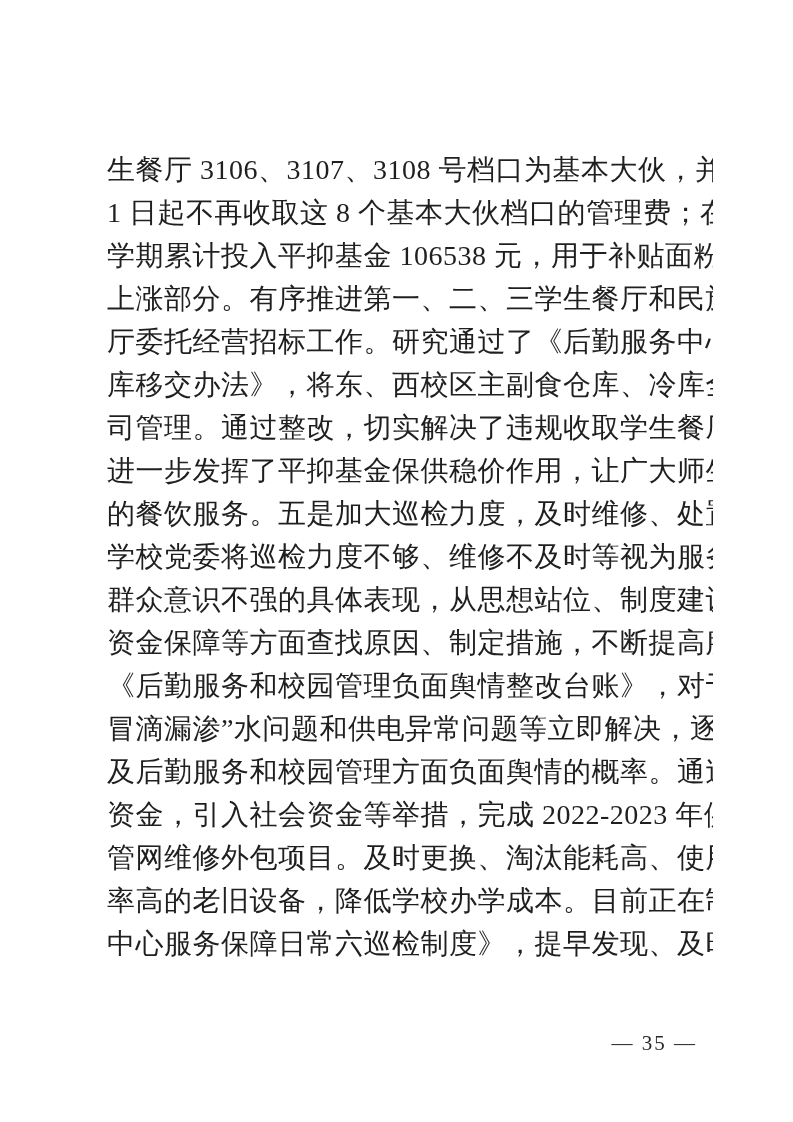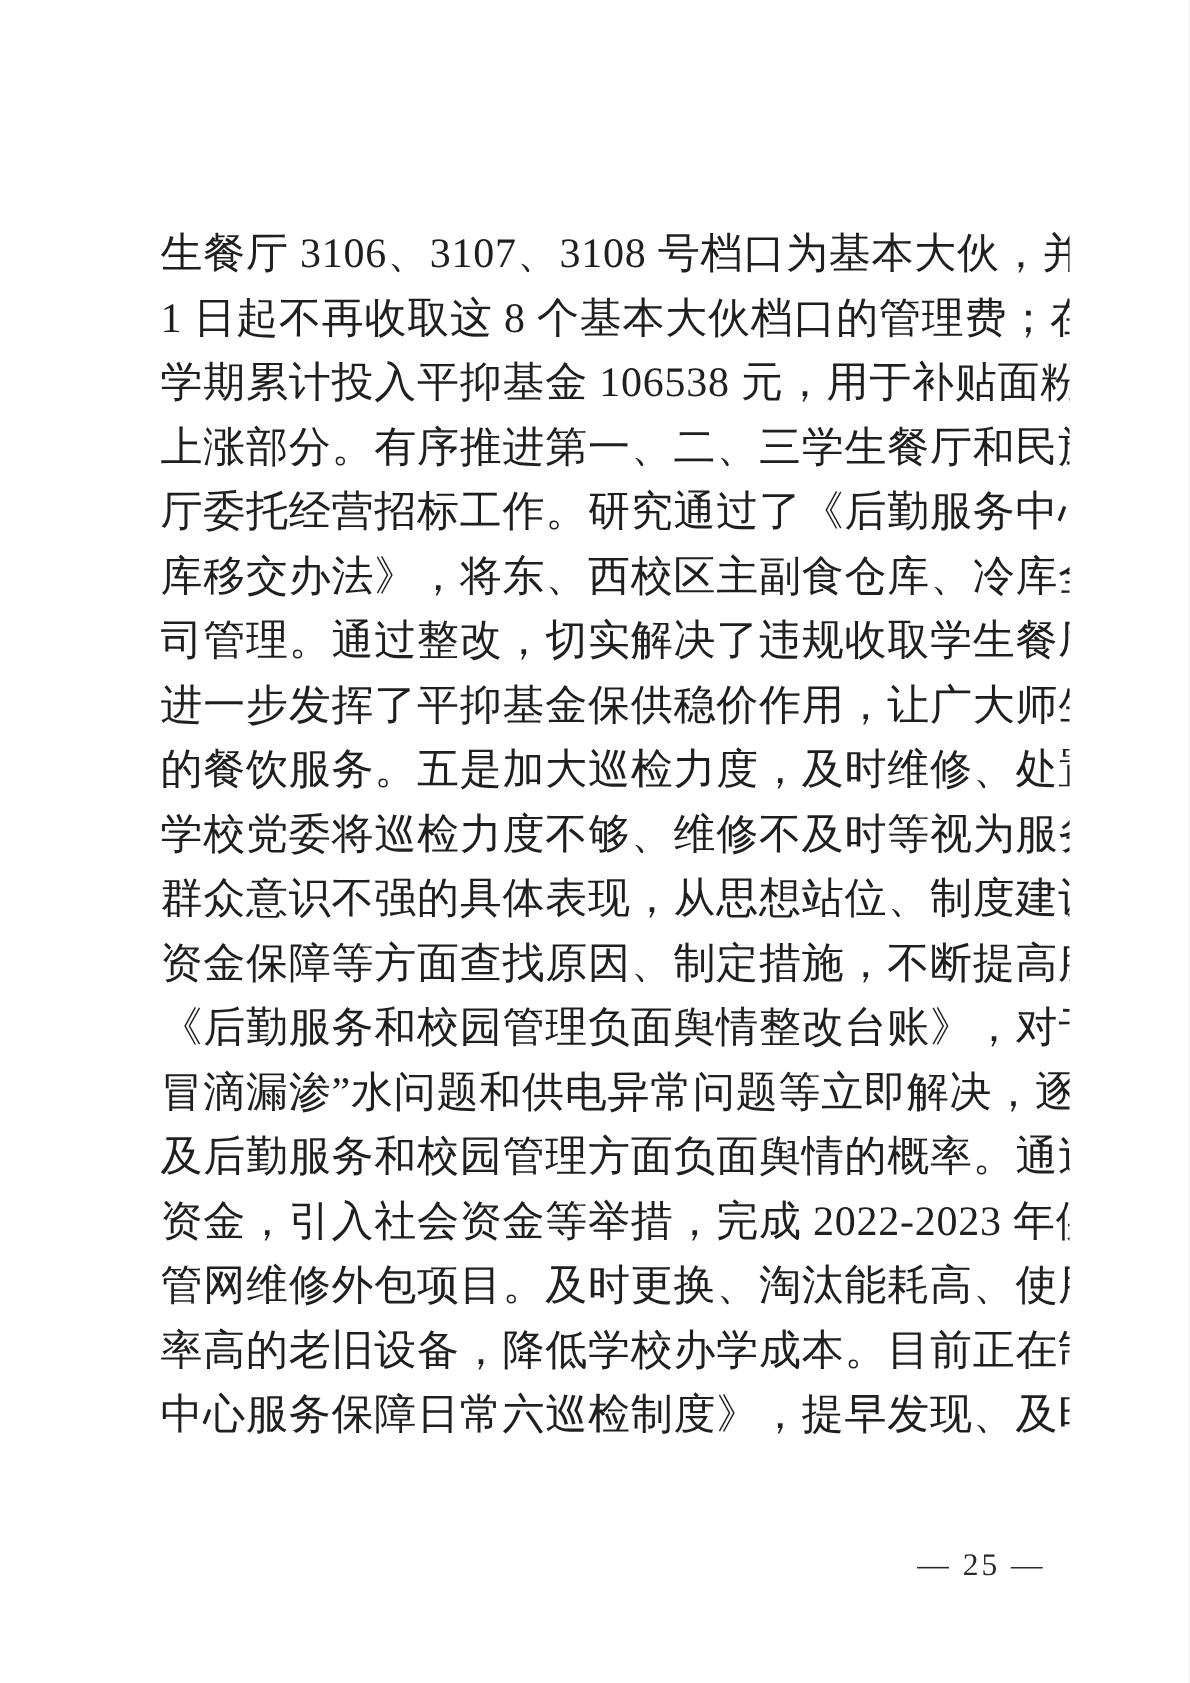--- a/index.html
+++ b/index.html
@@ -62,14 +62,14 @@
     <div class="text-line">群众意识不强的具体表现，从思想站位、制度建设、工作流程、</div>
     <div class="text-line">资金保障等方面查找原因、制定措施，不断提高服务质量。制定</div>
     <div class="text-line">《后勤服务和校园管理负面舆情整改台账》，对于师生提出的“跑</div>
     <div class="text-line">冒滴漏渗”水问题和供电异常问题等立即解决，逐步降低产生涉</div>
     <div class="text-line">及后勤服务和校园管理方面负面舆情的概率。通过采用申请专项</div>
     <div class="text-line">资金，引入社会资金等举措，完成 2022-2023 年供暖季校园暖气</div>
     <div class="text-line">管网维修外包项目。及时更换、淘汰能耗高、使用年限久、故障</div>
     <div class="text-line">率高的老旧设备，降低学校办学成本。目前正在制定《后勤服务</div>
     <div class="text-line">中心服务保障日常六巡检制度》，提早发现、及时处理供电、给</div>
   </div>
-  <div class="footer">— 25 —</div>
+  <div class="footer">— 35 —</div>
 </div>
 
 </body></html>

